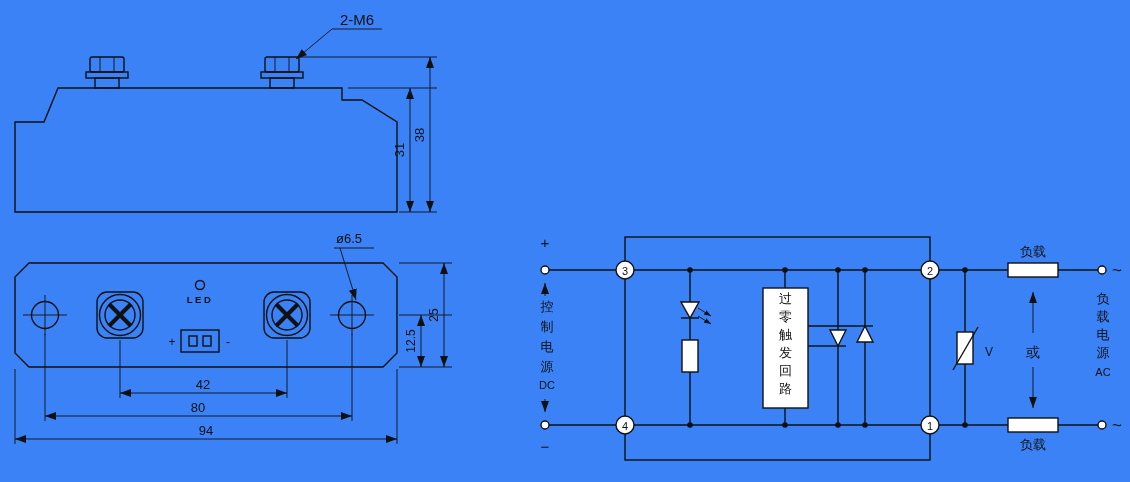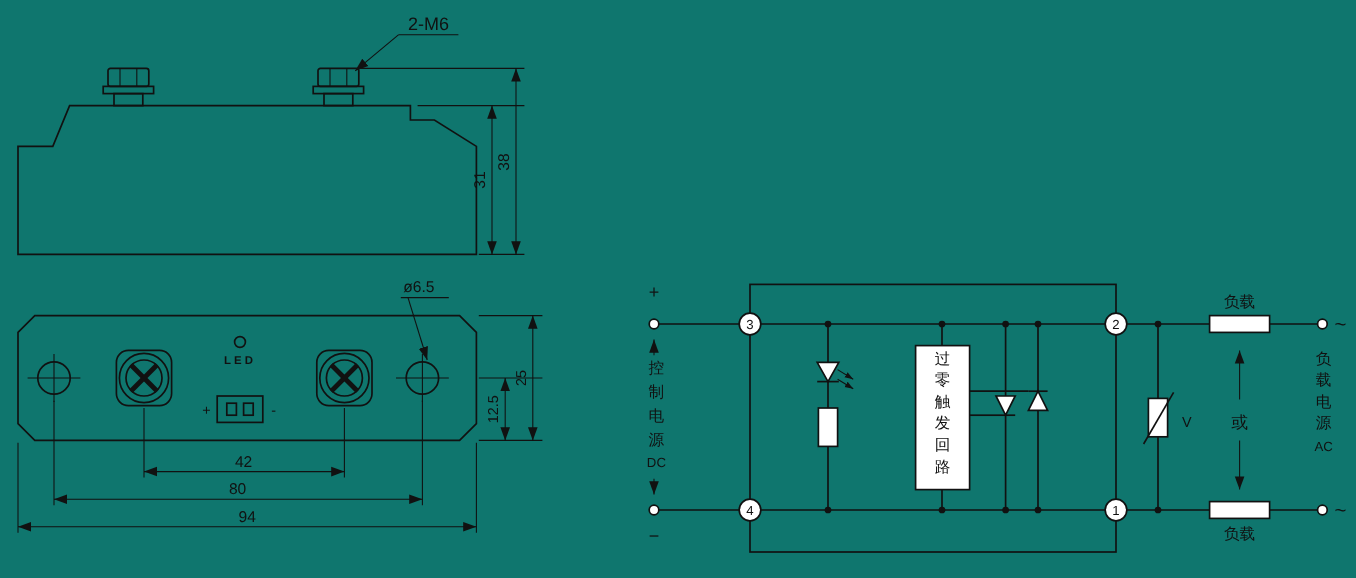--- a/index.html
+++ b/index.html
@@ -1,16 +1,16 @@
 <!DOCTYPE html>
 <html><head>
 <meta charset="utf-8">
 <style>
   html,body{margin:0;padding:0;background:#fff;}
-  .canvas{position:relative;width:1130px;height:482px;background:#0f766e;overflow:hidden;}
+  .canvas{position:relative;width:1130px;height:482px;background:#3b82f6;overflow:hidden;}
   svg text{font-family:"Liberation Sans","DejaVu Sans",sans-serif;fill:#111;}
   svg .cjk{font-family:"DejaVu Sans",sans-serif;}
   .ln{stroke:#111;stroke-width:1.4;fill:none;}
   .thin{stroke:#111;stroke-width:0.9;fill:none;}
   .sym{stroke:#111;stroke-width:1.4;fill:#fff;}
   .dot{fill:#111;stroke:none;}
   .thick{stroke:#111;stroke-width:4;fill:none;}
 </style>
 </head>
 <body>

